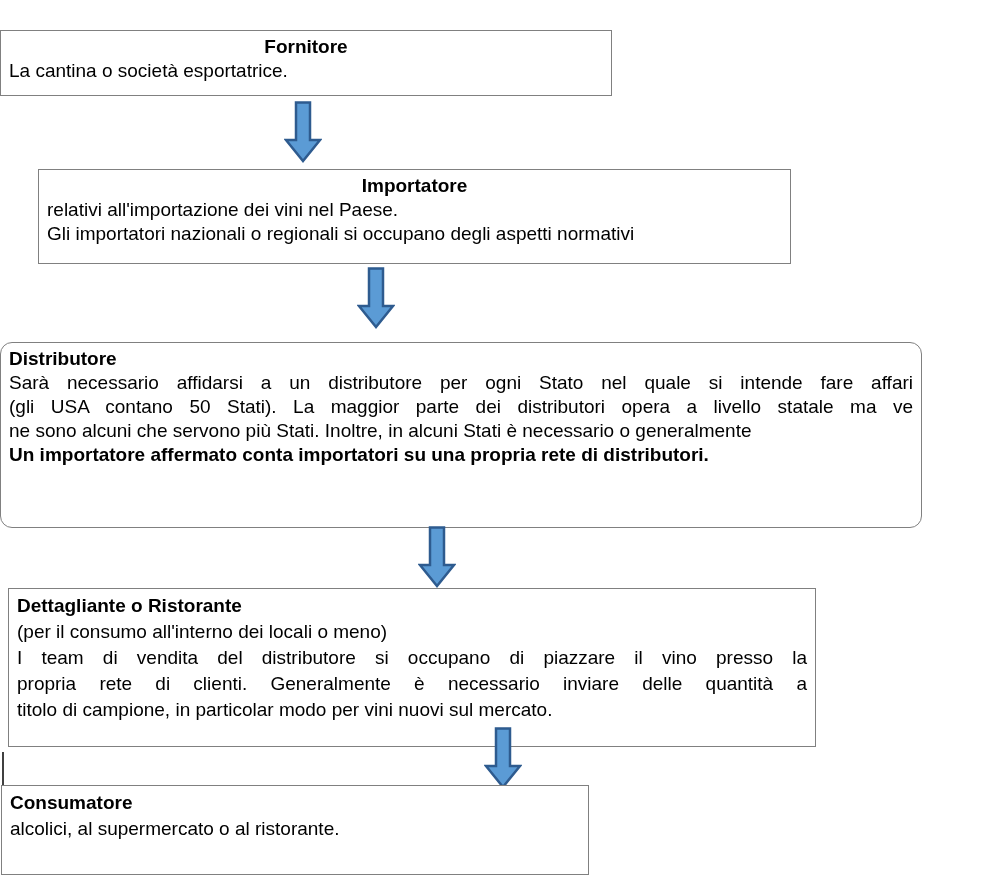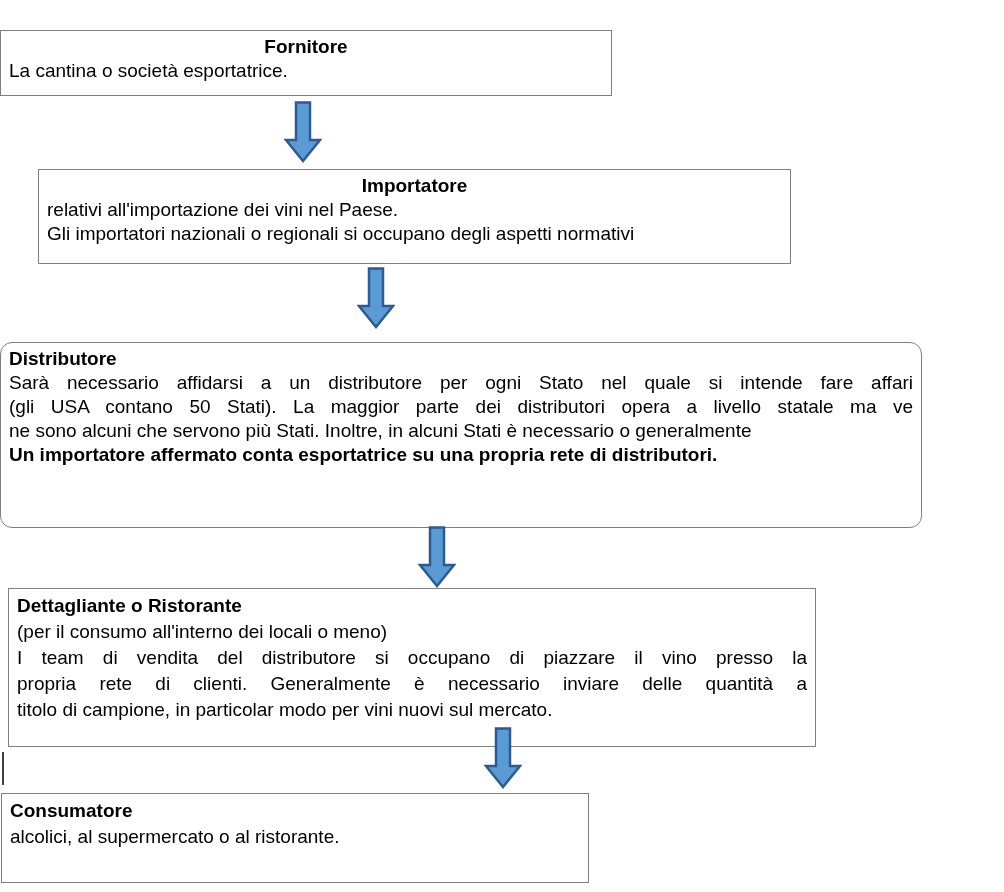--- a/index.html
+++ b/index.html
@@ -92,21 +92,21 @@
     <path d="M12 1.5 H26 V39 H36 L19 60 L2 39 H12 Z" stroke-width="2.5" stroke="#2e5b8f" fill="#5b9bd5"></path>
   </svg>
 
   <div class="box pad" style="left:0; top:342px; width:922px; height:186px;border-radius:12px;">
     <div class="title">Distributore</div>
     <div class="jlines">
         <div>Sarà necessario affidarsi a un distributore per ogni Stato nel quale si intende fare affari</div>
         <div>(gli USA contano 50 Stati). La maggior parte dei distributori opera a livello statale ma ve</div>
         <div>ne sono alcuni che servono più Stati. Inoltre, in alcuni Stati è necessario o generalmente</div>
       </div>
-    <div class="bold-line">Un importatore affermato conta esportatrice su una propria rete di distributori.</div>
+    <div class="bold-line">Un importatore affermato conta importatori su una propria rete di distributori.</div>
   </div>
 
   <svg class="arrow" style="left:418px; top:526px;" viewBox="0 0 38 62">
     <path d="M12 1.5 H26 V39 H36 L19 60 L2 39 H12 Z" stroke-width="2.5" stroke="#2e5b8f" fill="#5b9bd5"></path>
   </svg>
 
   <div class="box pad lh26" style="left:8px; top:588px; width:808px; height:159px;">
     <div class="title">Dettagliante o Ristorante</div>
     <div>(per il consumo all'interno dei locali o meno)</div>
     <div class="jlines">
@@ -115,20 +115,20 @@
         <div>titolo di campione, in particolar modo per vini nuovi sul mercato.</div>
       </div>
   </div>
 
   <svg class="arrow" style="left:484px; top:727px;" viewBox="0 0 38 62">
     <path d="M12 1.5 H26 V39 H36 L19 60 L2 39 H12 Z" stroke-width="2.5" stroke="#2e5b8f" fill="#5b9bd5"></path>
   </svg>
 
   <div class="stray-line"></div>
 
-  <div class="box pad lh26" style="left:1px; top:785px; width:588px; height:90px;margin-top:8px;">
+  <div class="box pad lh26" style="left:1px; top:785px; width:588px; height:90px;">
     <div class="title">Consumatore</div>
     <div class="jlines">
         <div>alcolici, al supermercato o al ristorante.</div>
       </div>
   </div>
 
 </div>
 
 </body></html>

